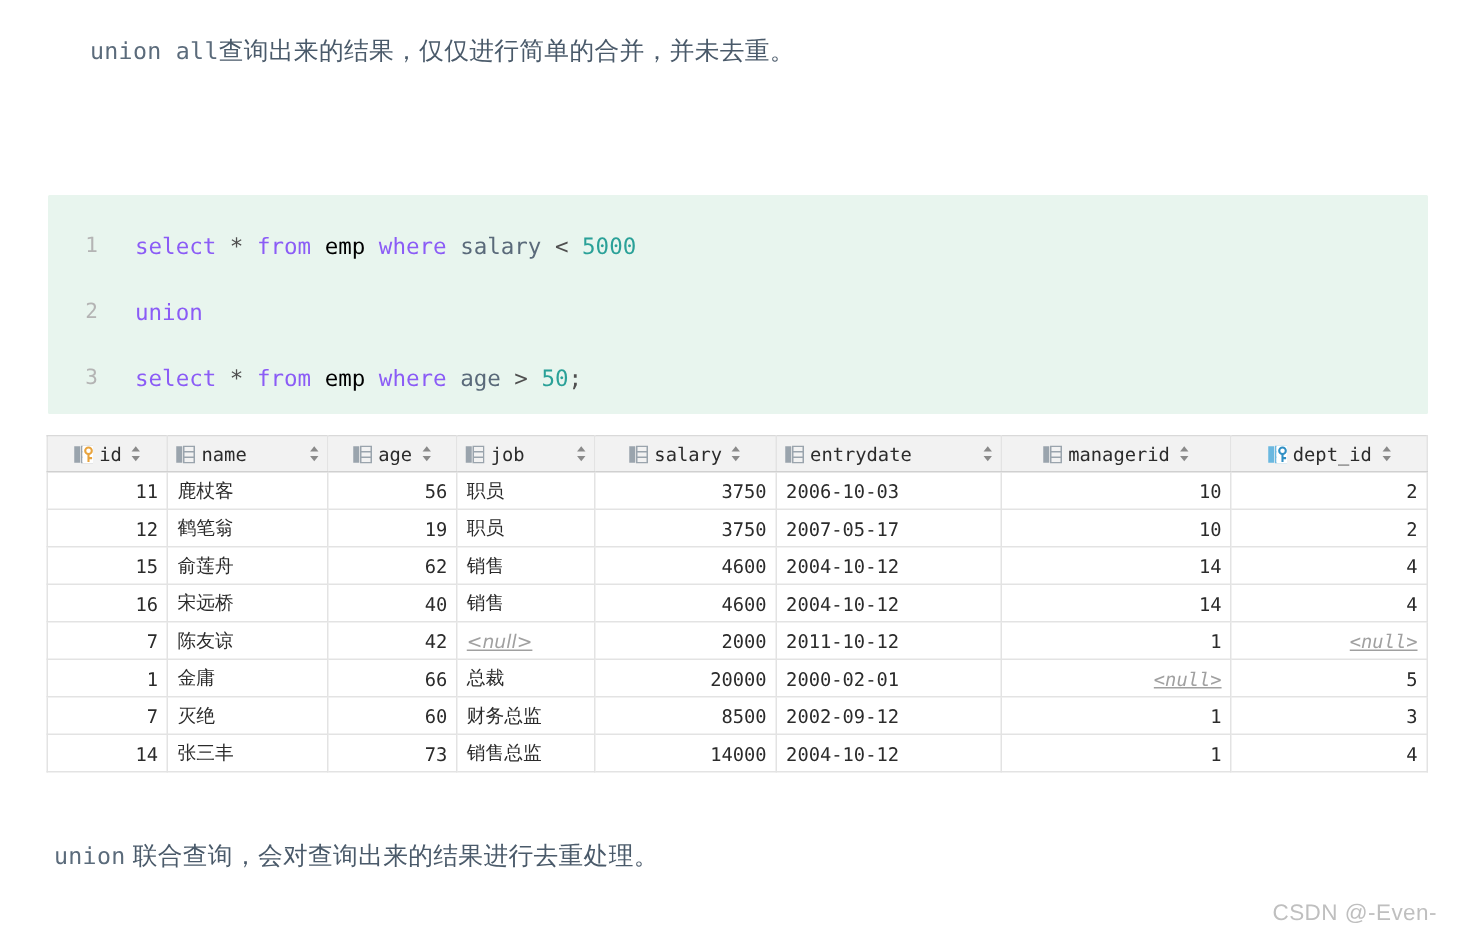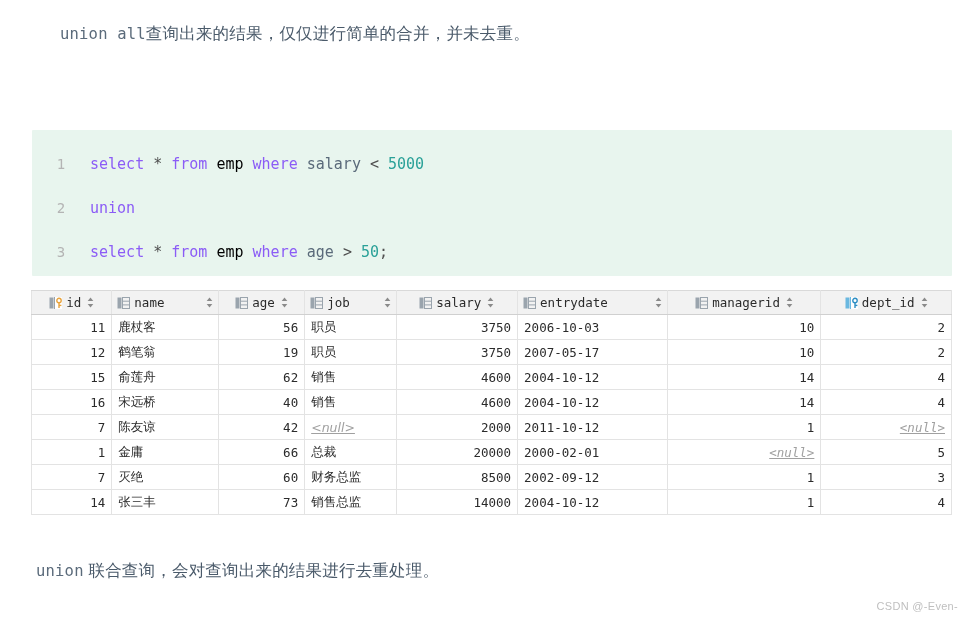--- a/index.html
+++ b/index.html
@@ -124,21 +124,21 @@
   .null-cell { color: #a0a0a0; font-style: italic; text-decoration: underline; }
   .null-right { text-align: right; }
   .null-left  { text-align: left; }
 
   
   #watermark {
     position: absolute;
     right: 14px;
     top: 600px;
     color: #bfbfbf;
-    font-size: 11px;
+    font-size: 15px;
     font-family: "Liberation Sans", sans-serif;
     letter-spacing: 0.3px;
   }
 </style>
 </head>
 <body>
 
 <div class="para" id="intro-paragraph">
   <span class="mono">union all</span><span>查询出来的结果，仅仅进行简单的合并，并未去重。</span>
 </div>

